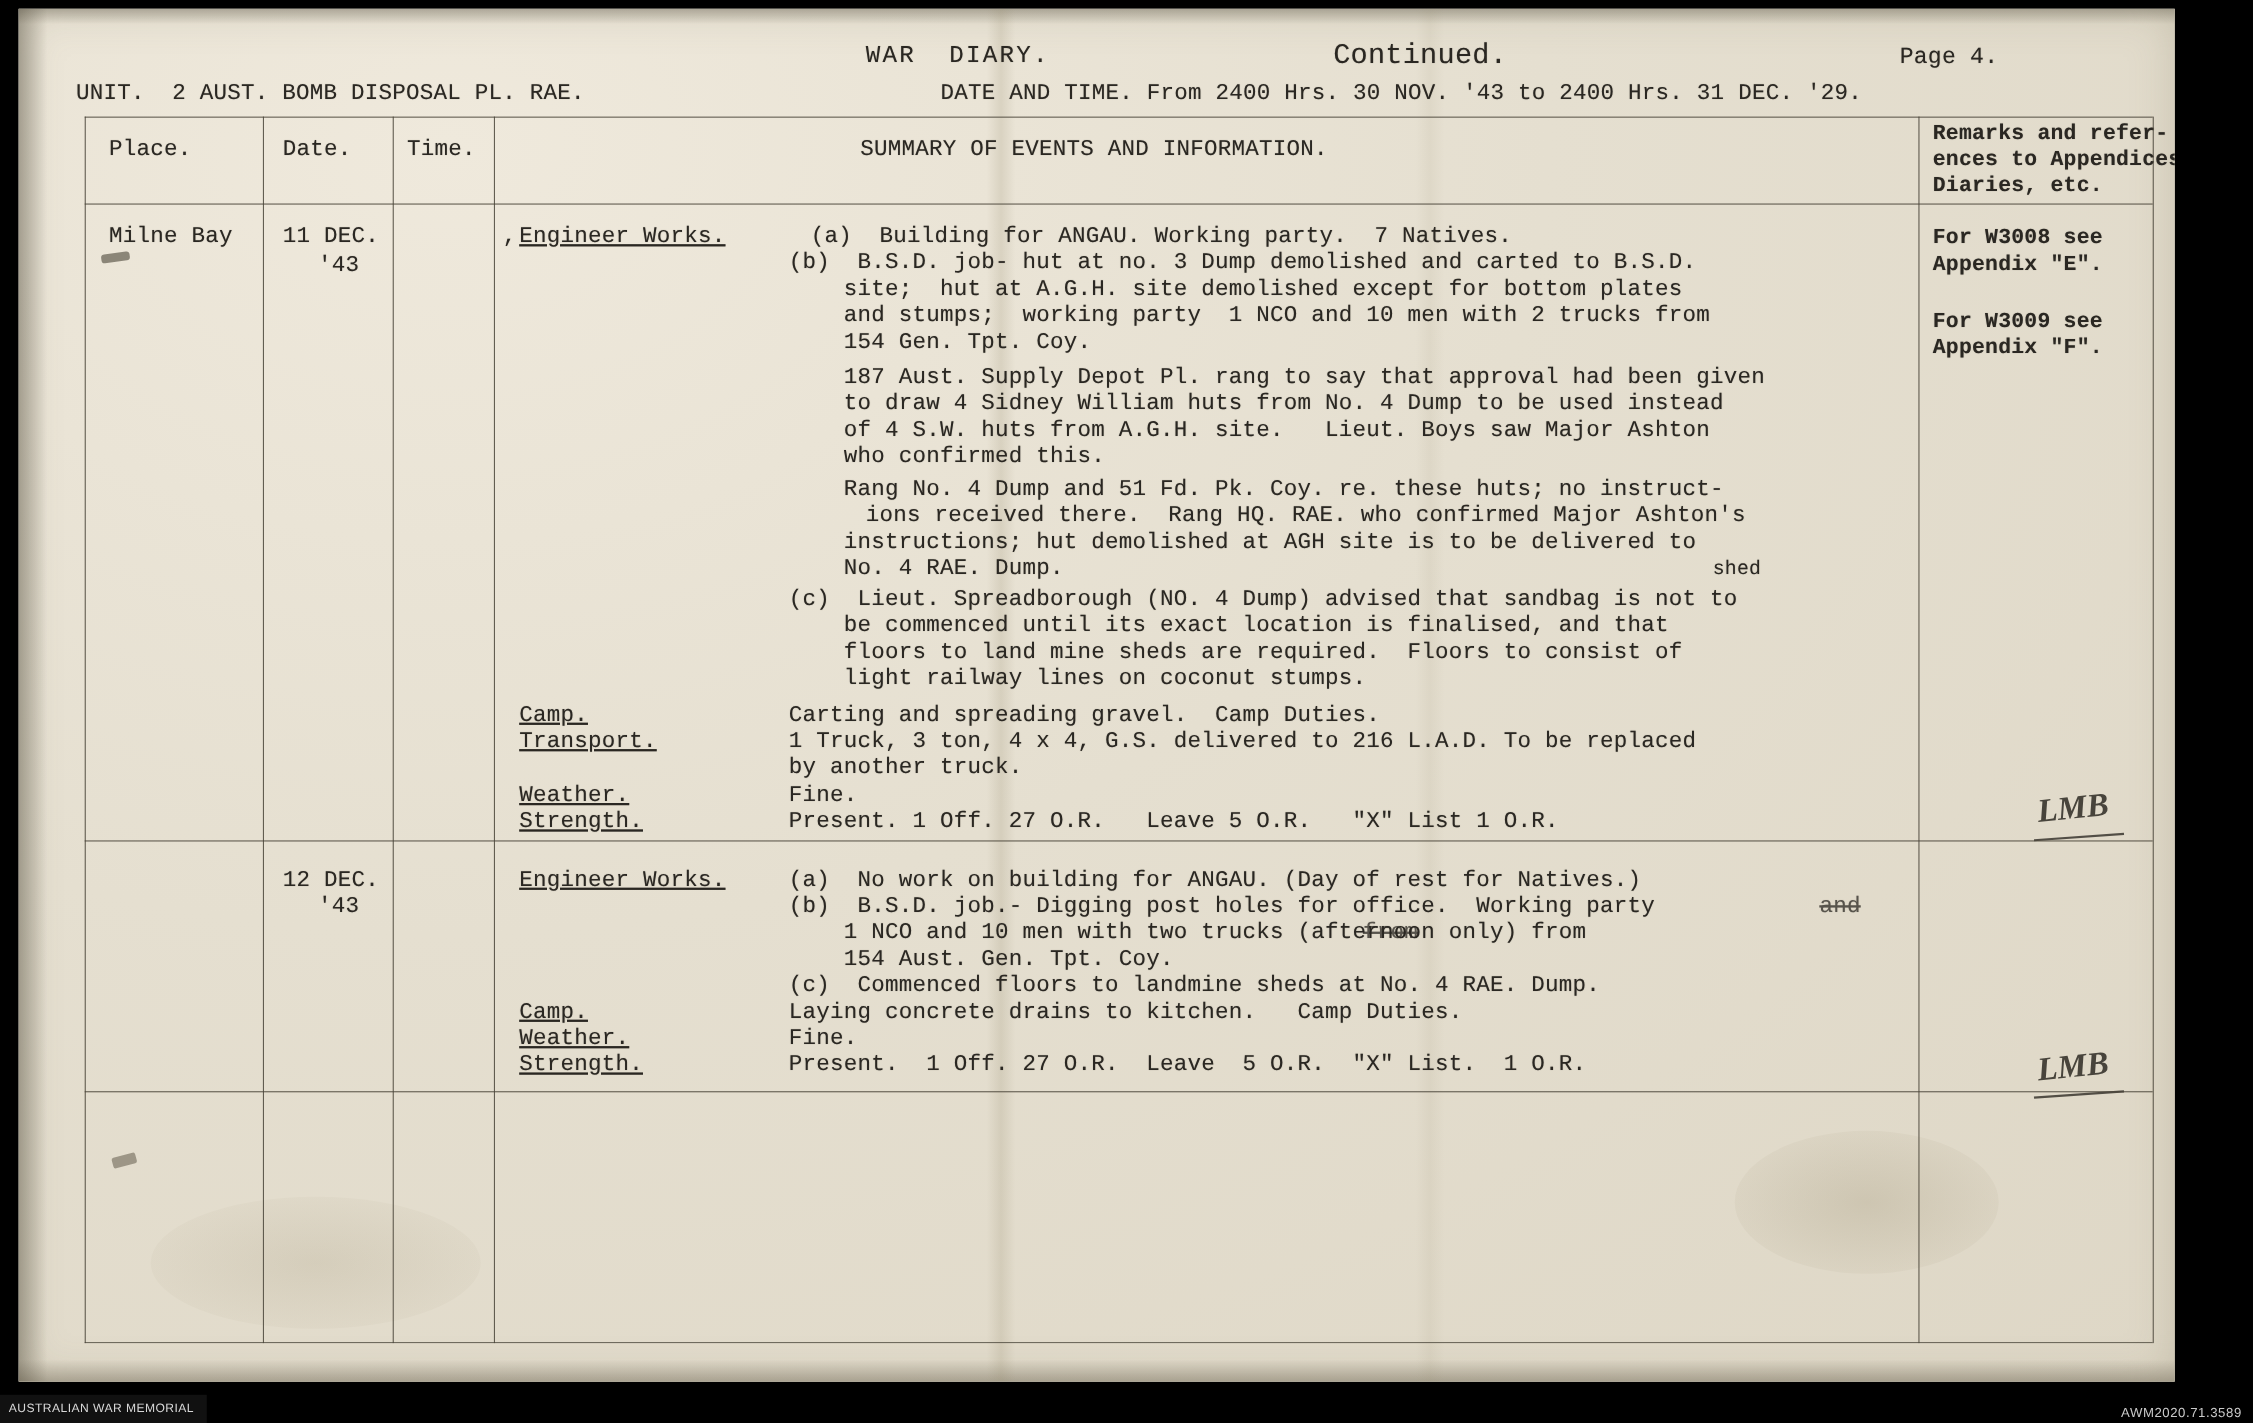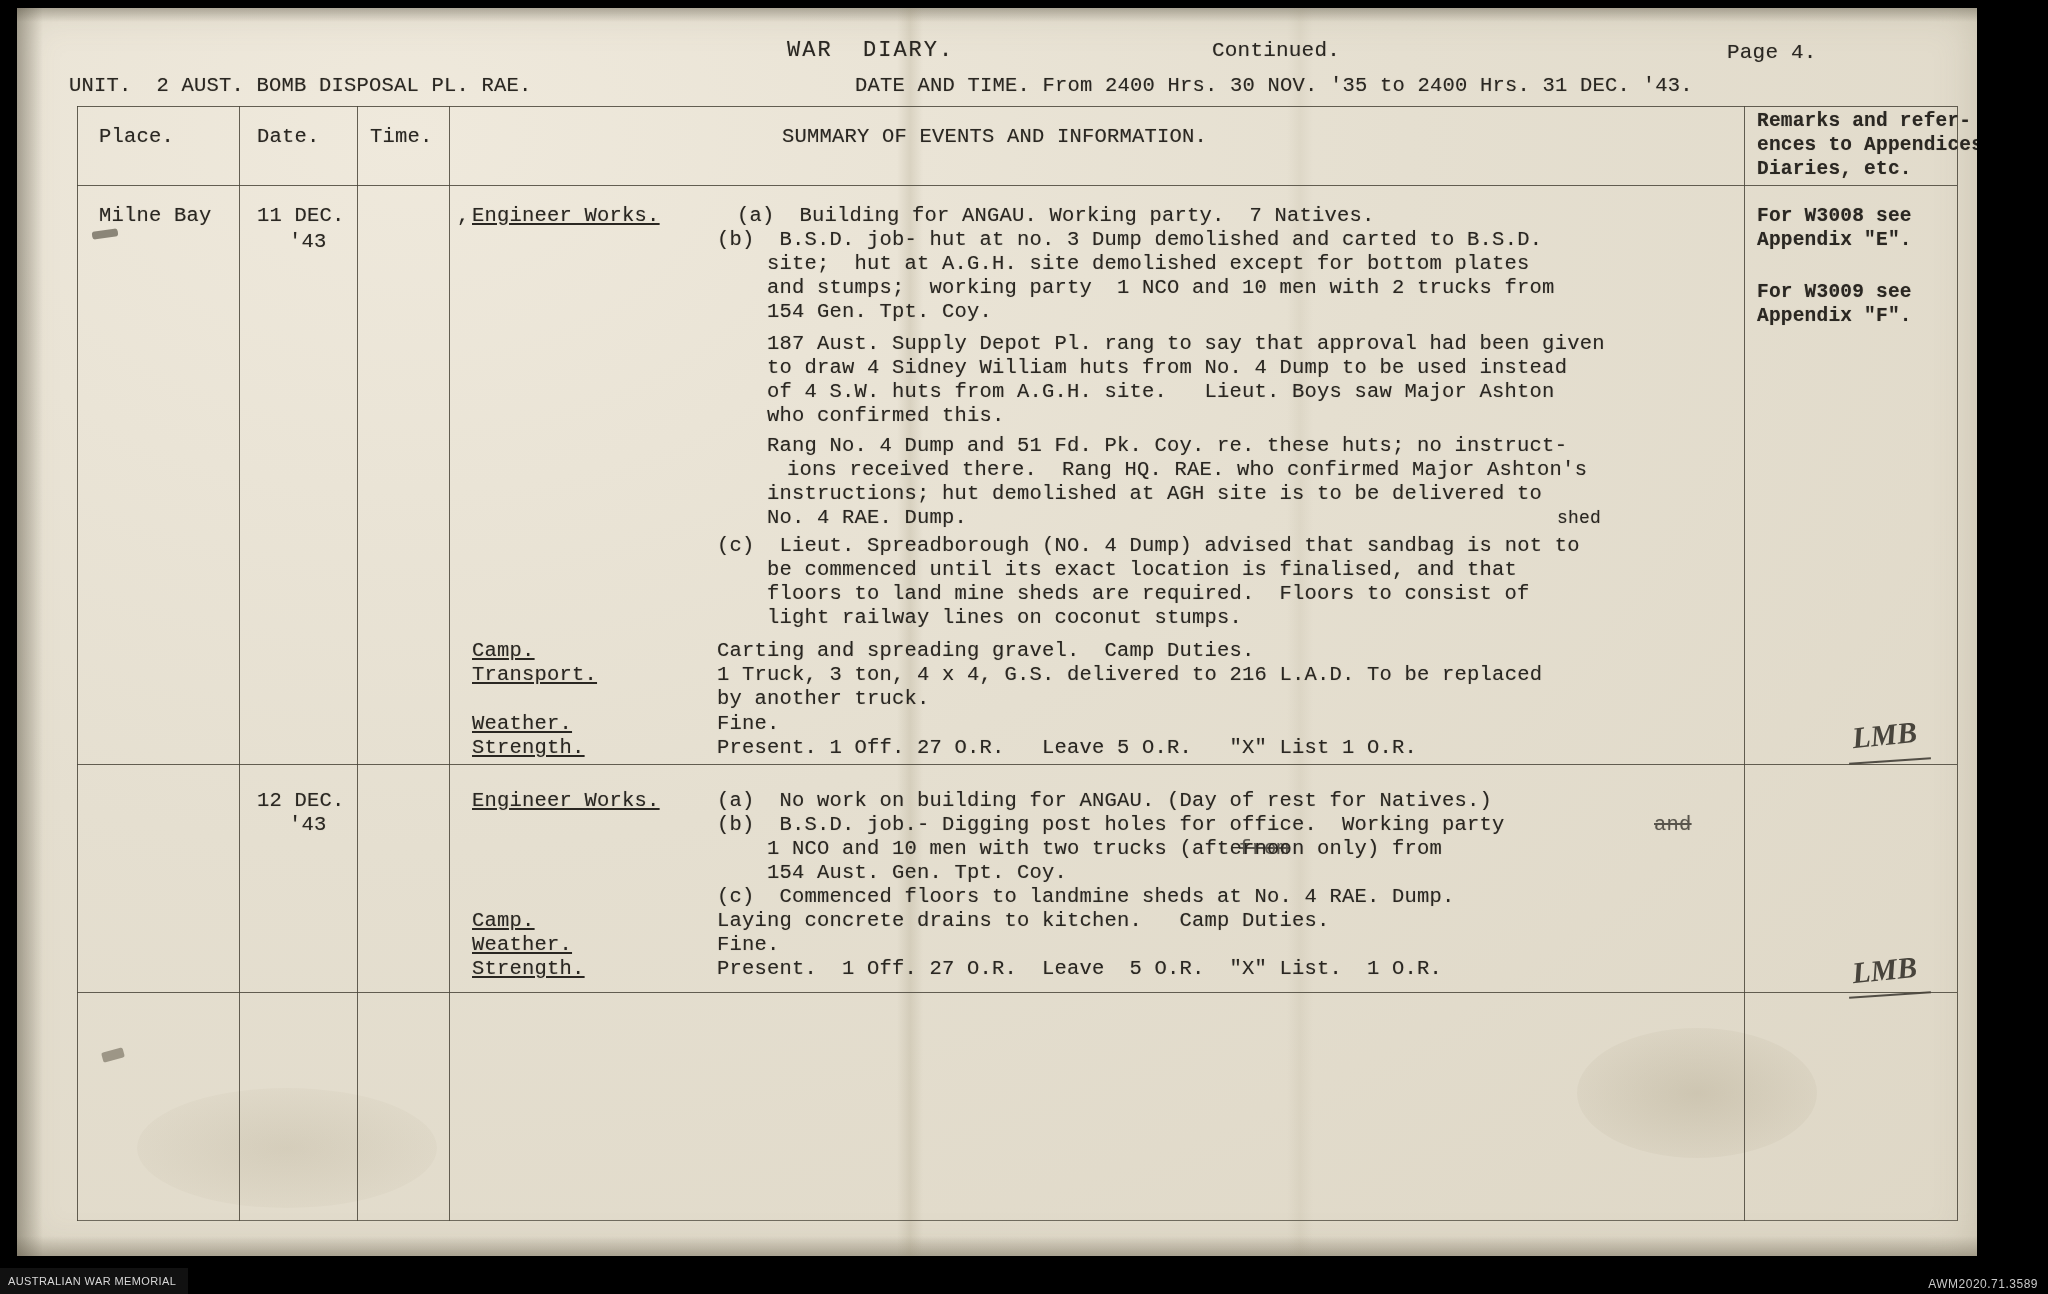--- a/index.html
+++ b/index.html
@@ -152,25 +152,25 @@
 
     <div class="edge-dark-left"></div>
     <div class="edge-dark-top"></div>
     <div class="edge-dark-bottom"></div>
     <div class="fold" style="left:880px;"></div>
     <div class="fold" style="left:1270px; opacity:0.5;"></div>
     <div class="smudge" style="left:1560px; top:1020px; width:240px; height:130px; background:radial-gradient(ellipse, rgba(150,138,108,0.25), rgba(150,138,108,0));"></div>
     <div class="smudge" style="left:120px; top:1080px; width:300px; height:120px; background:radial-gradient(ellipse, rgba(150,138,108,0.18), rgba(150,138,108,0));"></div>
 
     <div class="t sz20" style="left:770px; top:30px; font-size:22px; letter-spacing:2px;">WAR  DIARY.</div>
-    <div class="t sz20" style="left:1195px; top:30px; font-size:21px;">Continued.</div>
+    <div class="t sz20" style="left:1195px; top:30px; font-size:26px;">Continued.</div>
     <div class="t sz20" style="left:1710px; top:32px; font-size:21px;">Page 4.</div>
 
     <div class="t sz20" style="left:52px; top:65px; font-size:20.5px;">UNIT.  2 AUST. BOMB DISPOSAL PL. RAE.</div>
-    <div class="t sz20" style="left:838px; top:65px; font-size:20.5px;">DATE AND TIME. From 2400 Hrs. 30 NOV. '35 to 2400 Hrs. 31 DEC. '43.</div>
+    <div class="t sz20" style="left:838px; top:65px; font-size:20.5px;">DATE AND TIME. From 2400 Hrs. 30 NOV. '43 to 2400 Hrs. 31 DEC. '29.</div>
 
     <div class="hline" style="left:60px; top:98px; width:1880px;"></div>
 
     <div class="t sz20" style="left:82px; top:116px;">Place.</div>
     <div class="t sz20" style="left:240px; top:116px;">Date.</div>
     <div class="t sz20" style="left:353px; top:116px;">Time.</div>
     <div class="t sz20" style="left:765px; top:116px;">SUMMARY OF EVENTS AND INFORMATION.</div>
     <div class="t sz19" style="left:1740px; top:101px;">Remarks and refer-</div>
     <div class="t sz19" style="left:1740px; top:125px;">ences to Appendices,</div>
     <div class="t sz19" style="left:1740px; top:149px;">Diaries, etc.</div>

